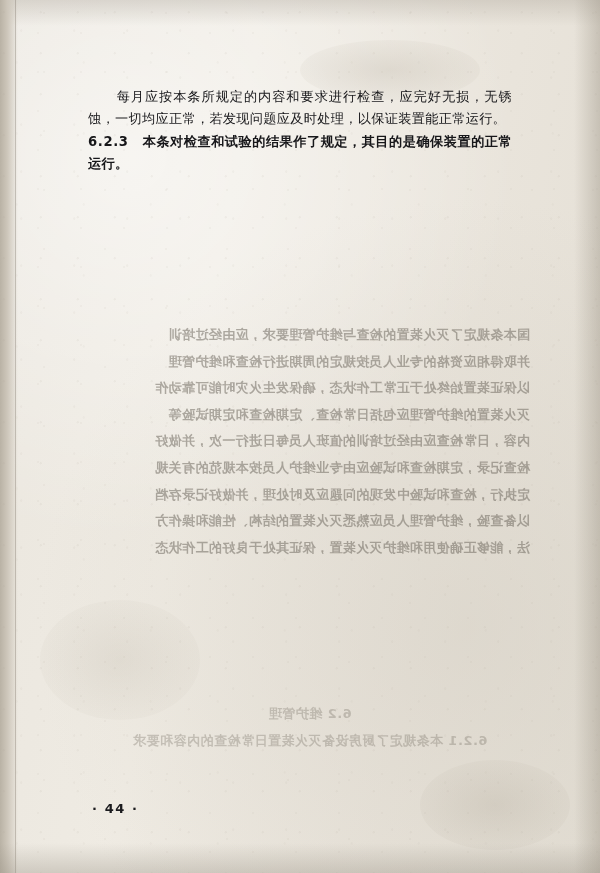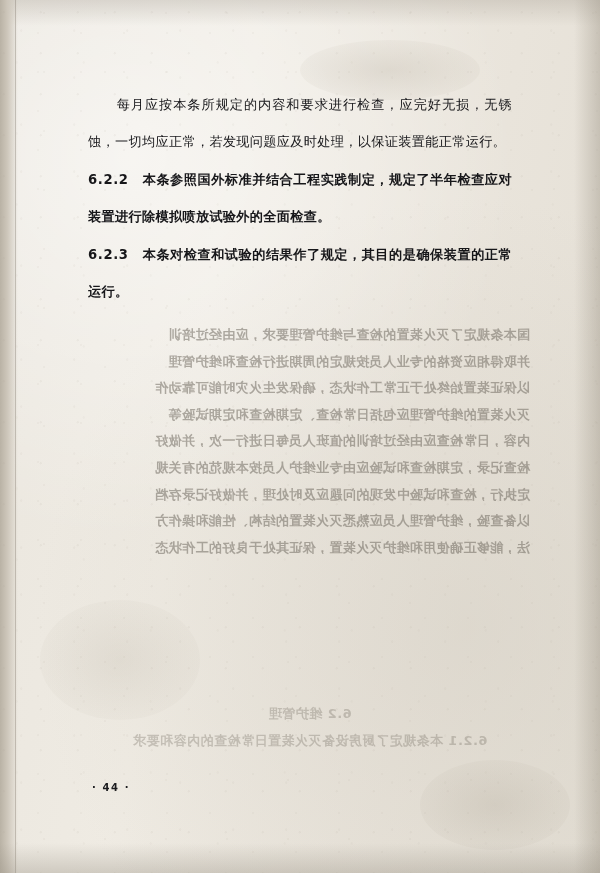--- a/index.html
+++ b/index.html
@@ -84,21 +84,21 @@
   .content {
     position: absolute;
     left: 88px;
     top: 86px;
     width: 424px;
   }
 
   .para {
     color: #17171a;
     font-size: 13.2px;
-    line-height: 37px;
+    line-height: 22px;
     letter-spacing: 0.3px;
     margin: 0 0 1px 0;
     text-align: justify;
     font-weight: 700;
     font-family: "DejaVu Sans", sans-serif;
   }
   .para.body {
     font-weight: 400;
   }
   .para .num {
@@ -155,22 +155,22 @@
     text-align: center;
   }
   .bleed-mid .line {
     display: block;
     white-space: nowrap;
   }
 
   .folio {
     position: absolute;
     left: 92px;
-    top: 782px;
-    font-size: 10px;
+    top: 801px;
+    font-size: 13px;
     font-weight: 700;
     color: #1b1b1e;
     letter-spacing: 1.6px;
     font-family: "DejaVu Sans", sans-serif;
   }
 
   
   .smudge {
     position: absolute;
     border-radius: 50%;
@@ -211,23 +211,20 @@
     <span class="line">6.2 维护管理</span>
     <span class="line">6.2.1 本条规定了厨房设备灭火装置日常检查的内容和要求</span>
   </div>
 
   <div class="content">
 
     <p class="para body">
       <span class="indent"></span><span>每月应按本条所规定的内容和要求进行检查，应完好无损，无锈蚀，一切均应正常，若发现问题应及时处理，以保证装置能正常运行。</span>
     </p>
 
-    <p class="para">
-      <span class="num">6.2.2</span><span class="gap"></span><span>本条参照国外标准并结合工程实践制定，规定了半年检查应对装置进行除模拟喷放试验外的全面检查。</span>
-    </p>
 
     <p class="para">
       <span class="num">6.2.3</span><span class="gap"></span><span>本条对检查和试验的结果作了规定，其目的是确保装置的正常运行。</span>
     </p>
 
 
   </div>
 
   <div class="folio">· 44 ·</div>
 

